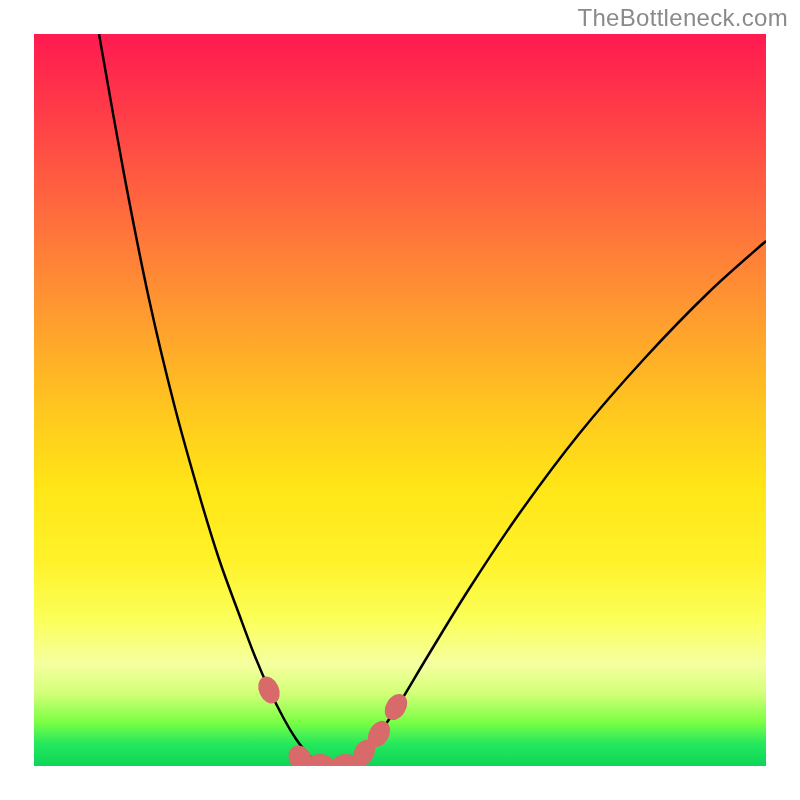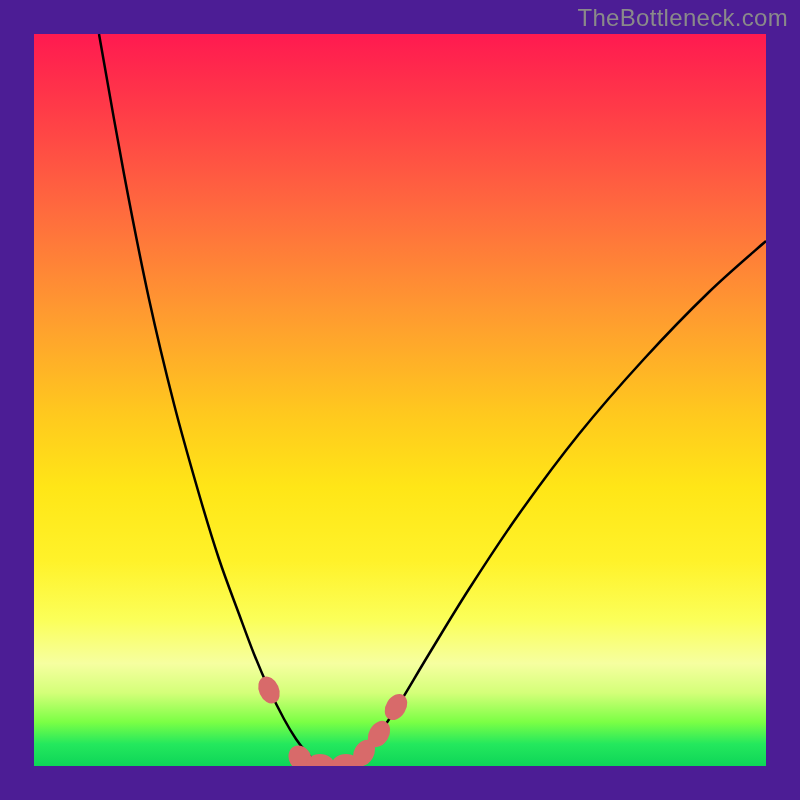--- a/index.html
+++ b/index.html
@@ -10,21 +10,21 @@
     background: #000;
     overflow: hidden;
     font-family: Arial, Helvetica, sans-serif;
   }
   .frame {
     position: absolute;
     left: 0;
     top: 0;
     width: 800px;
     height: 800px;
-    background: #4c1d95;
+    background: #ffffff;
   }
   .plot {
     position: absolute;
     left: 34px;
     top: 34px;
     width: 732px;
     height: 732px;
     
     background: linear-gradient(
       to bottom,

